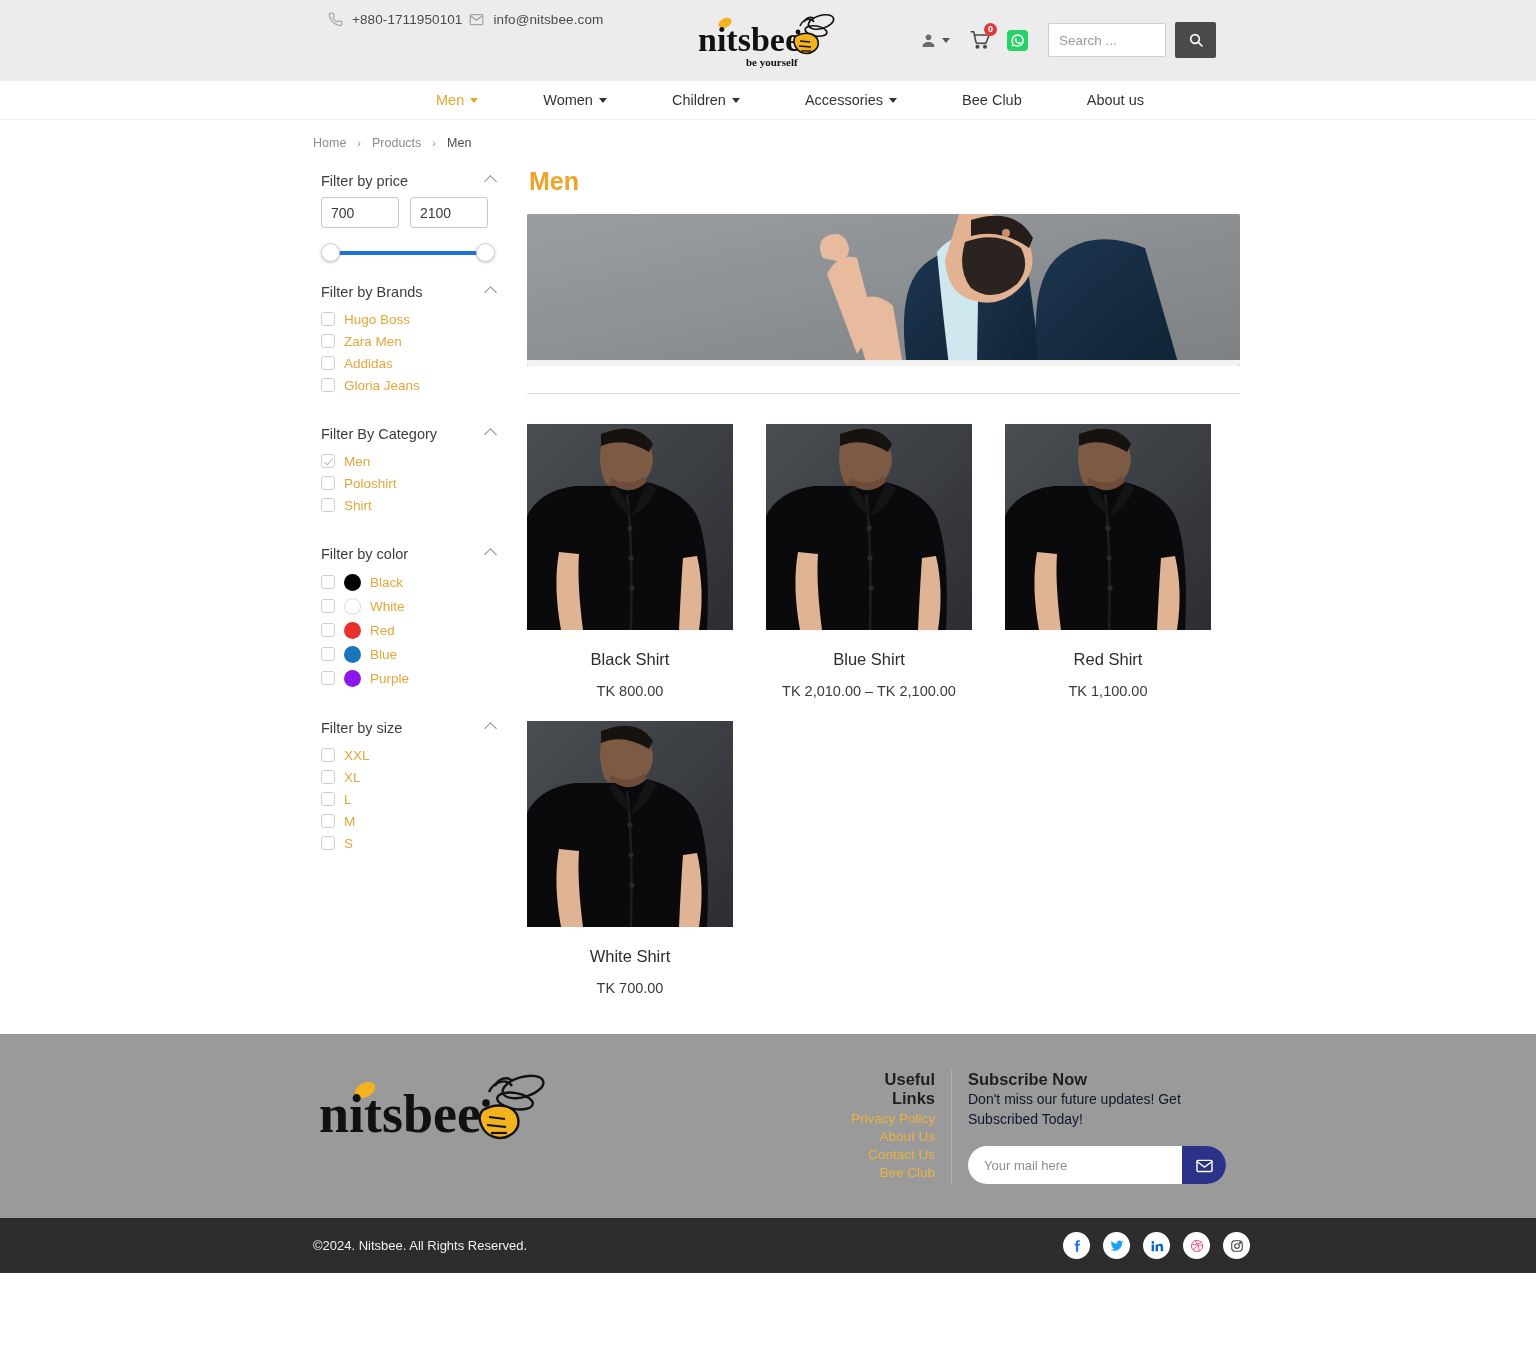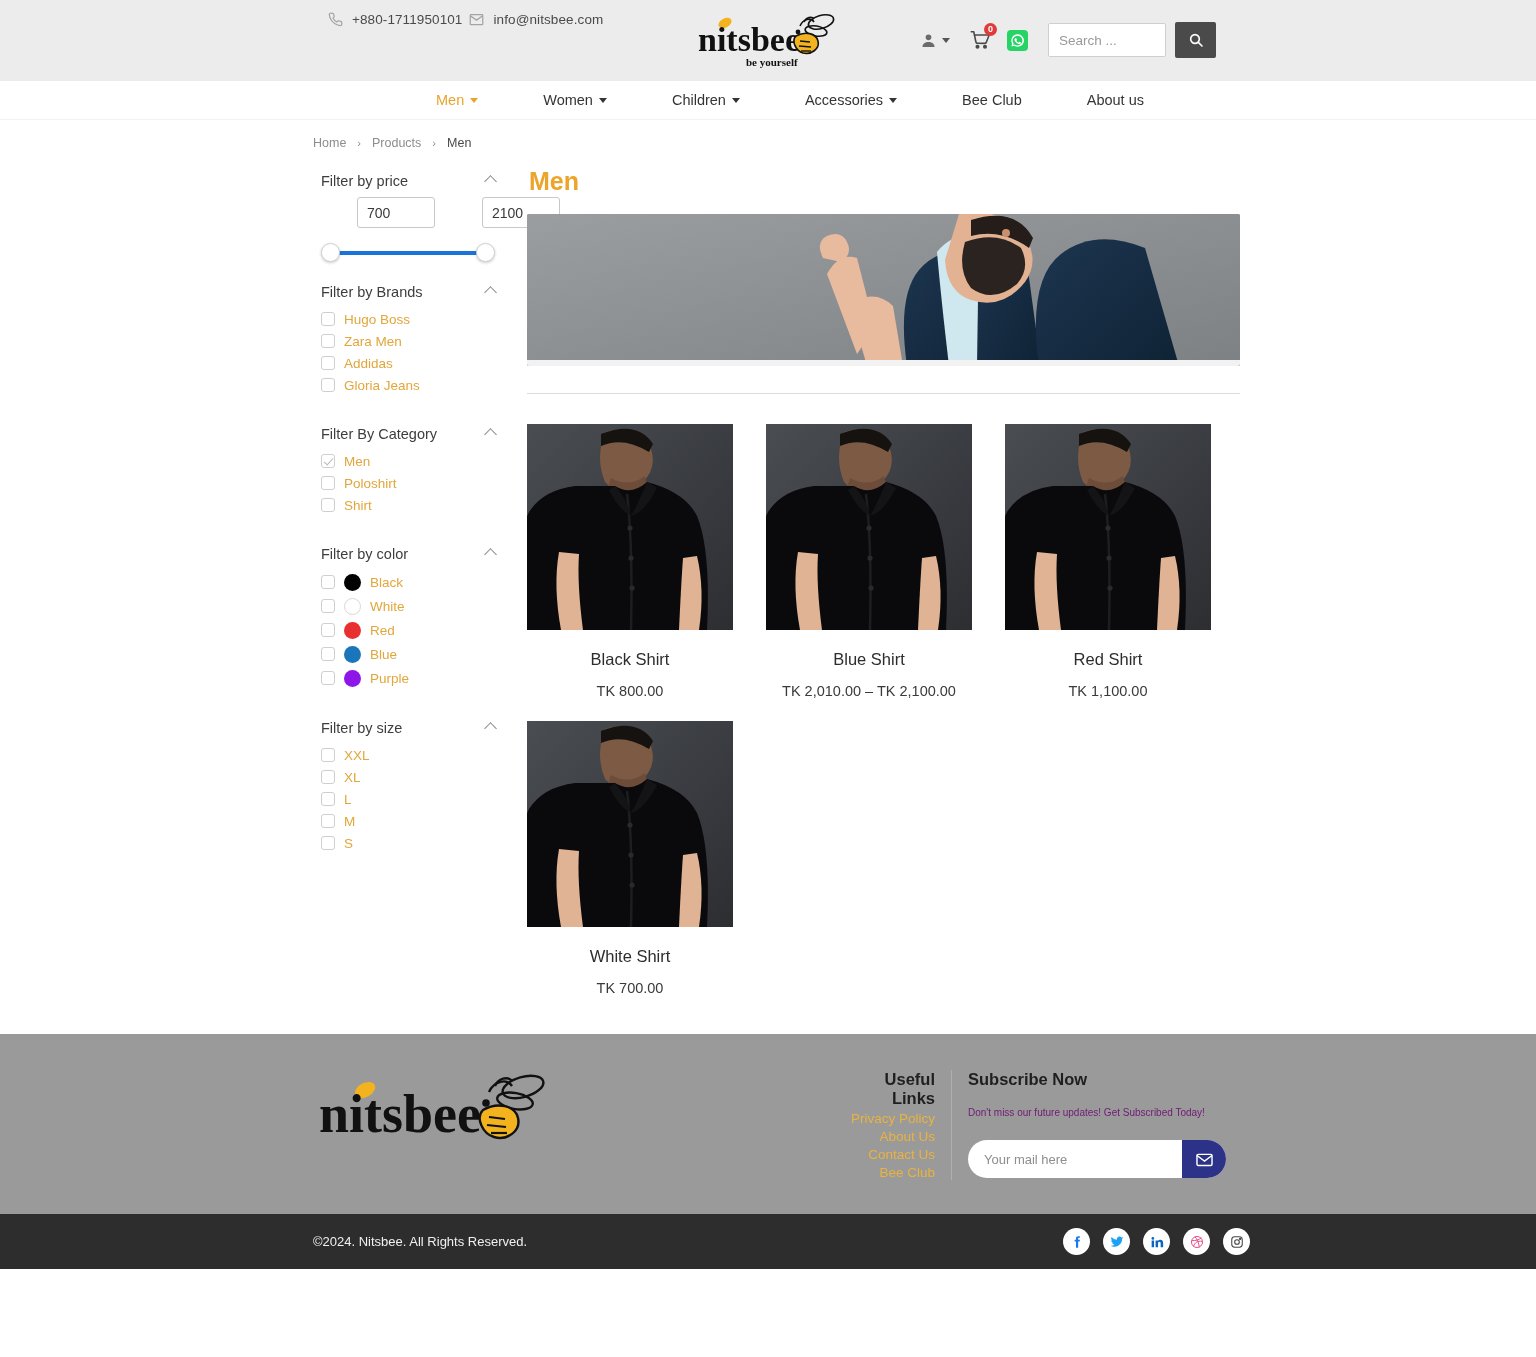--- a/index.html
+++ b/index.html
@@ -95,21 +95,21 @@
     display:flex; align-items:center; justify-content:space-between;
     padding:10px 2px 8px 8px; cursor:pointer;gap:24px;
   }
   .fhead .ftitle { font-size:14.5px; color:#3d3d3d; }
   .chev { width:9px; height:9px; border-left:1.5px solid #8a8a8a; border-top:1.5px solid #8a8a8a; transform:rotate(45deg); margin-right:6px; }
 
   .price-inputs { display:flex; gap:11px; padding:0 2px 0 8px; }
   .price-inputs input {
     width:78px;height:31px;border:1px solid #c9c9c9;background:#fff;border-radius:3px;
     padding:0 9px; font-size:14px; color:#3a3a3a;
-    font-family:"Liberation Sans", sans-serif; outline:none;margin-left:36px;
+    font-family:"Liberation Sans", sans-serif; outline:none;
   }
   .slider-wrap { position:relative; height:30px; margin:10px 8px 0 8px; }
   .slider-track { position:absolute; top:13px; left:8px; right:8px; height:3.5px; background:#1a73d8; border-radius:2px; }
   .knob {
     position:absolute; top:5px; width:19px;height:19px;border-radius:50%;
     background:#fff;border:1px solid #d2d2d2; box-shadow:0 1px 3px rgba(0,0,0,.22); cursor:pointer;
   }
   .knob.left{left:0;} .knob.right{right:0;}
 
   .fitem { display:flex; align-items:center; gap:9px; padding:3.5px 8px; }
@@ -147,21 +147,21 @@
   .footer-inner { display:flex; padding-left:313px; padding-right:286px; }
   .f-left { width:400px; }
   .f-logo { width:256px; height:78px; }
   .f-desc { margin-top:26px; font-size:13.5px; line-height:20.5px; color:#2f2f2f; }
   .f-right { display:flex; margin-left:130px; }
   .f-links { width:92px; text-align:right; }
   .f-h { font-size:16.5px; font-weight:700; color:#1f1f1f; }
   .f-link { font-size:13.5px; color:#e8b341; margin-top:3px; cursor:pointer; }
   .vline { width:1px; background:#b0b0b0; margin:0 16px; align-self:stretch; }
   .f-sub { width:258px; }
-  .f-subtext { font-size:10px; line-height:20px; color:#701a75; margin-top:14px; }
+  .f-subtext { font-size:14px; line-height:20px; color:#0f172a; }
   .sub-form {
     margin-top:17px; width:258px; height:38px; position:relative;
     background:#fff; border-radius:19px; display:flex; align-items:center;
   }
   .sub-form input {
     border:none; outline:none; background:transparent; height:36px;
     padding:0 16px; font-size:13px; color:#6d28d9; width:208px;
     font-family:"Liberation Sans", sans-serif;
   }
   .sub-form input::placeholder{ color:#8e8e8e; }

